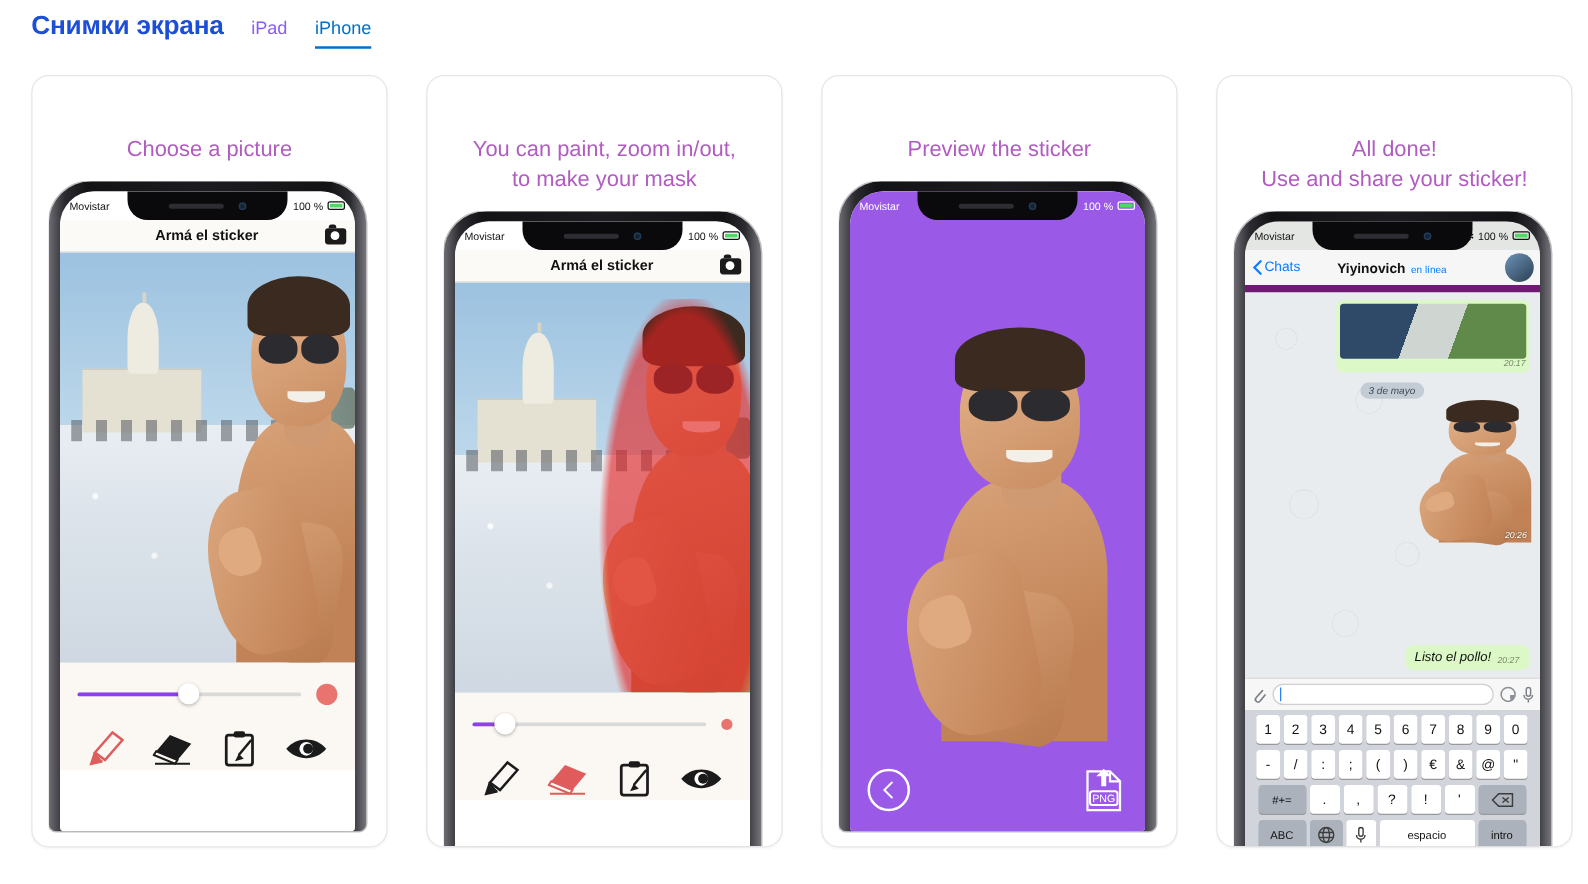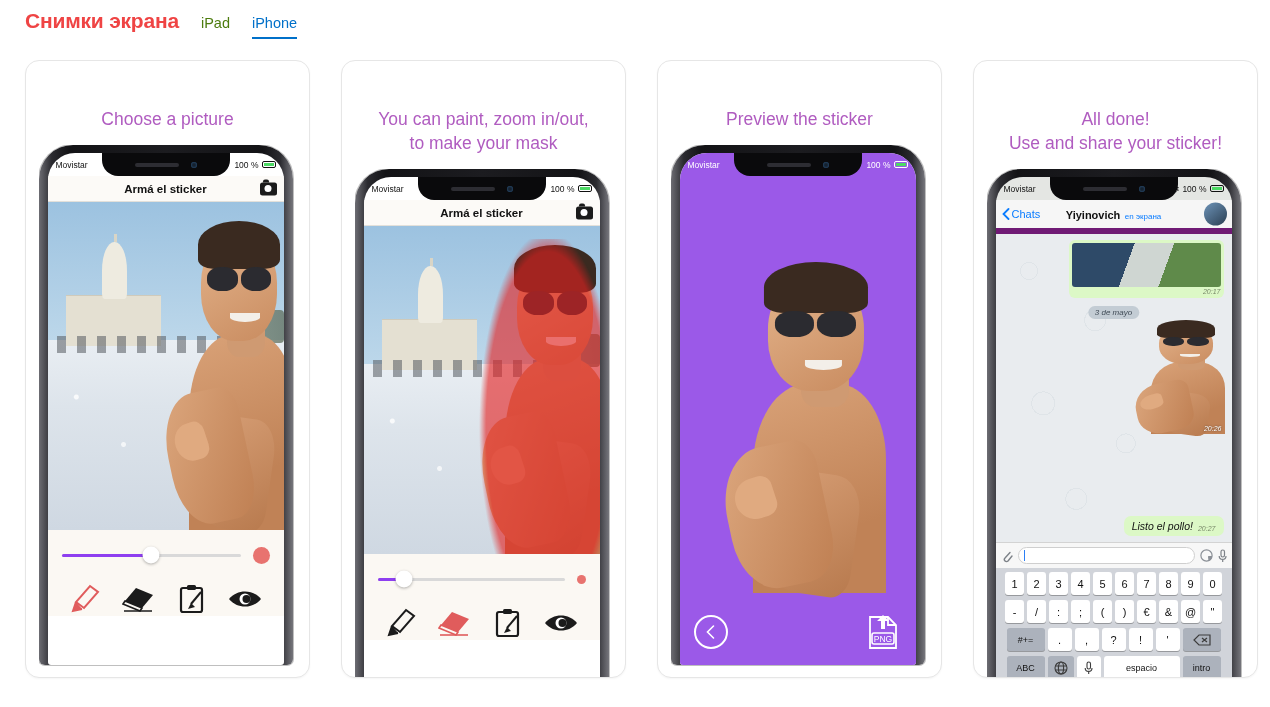--- a/index.html
+++ b/index.html
@@ -12,26 +12,26 @@
     overflow: hidden;
   }
   .page { position: relative; width: 1270px; height: 707px; background:#fff; }
 
   
   .header {
     position: absolute; left: 25px; top: 10px;
     display: flex; align-items: baseline; gap: 22px;
   }
   .header-title {
-    font-size: 21px; font-weight: bold; color: #ef4444;
+    font-size: 21px; font-weight: bold; color: #1d4ed8;
     letter-spacing: -0.2px; line-height: 1;
   }
   .tabs { display: flex; align-items: baseline; gap: 22px; }
   .tab {
-    font-size: 14.5px; color: #4d7c0f; line-height: 1;
+    font-size: 14.5px; color: #8b5cf6; line-height: 1;
     padding-bottom: 6px; cursor: pointer; text-decoration: none;
     border-bottom: 2px solid transparent;
   }
   .tab.active { border-bottom: 2px solid #0070c9; color:#0070c9; }
 
   
   .cards {
     position: absolute; left: 25px; top: 60px;
     display: flex; gap: 31px;
   }
@@ -614,21 +614,21 @@
 
               <div class="wa-nav">
                 <span class="wa-back">
                   <svg width="8" height="12" viewBox="0 0 8 12">
                     <path d="M6.5 1 L1.5 6 L6.5 11" fill="none" stroke="#0a7cff" stroke-width="1.8" stroke-linecap="round"></path>
                   </svg>
                   <span>Chats</span>
                 </span>
                 <span class="wa-titles">
                   <span class="wa-name">Yiyinovich</span>
-                  <span class="wa-status">en экрана</span>
+                  <span class="wa-status">en línea</span>
                 </span>
                 <span class="wa-avatar"></span>
               </div>
 
               <div class="wa-body">
                 <div class="bubble-img">
                   <div class="thumb"></div>
                   <div class="t">20:17</div>
                 </div>
                 <div class="datechip">3 de mayo</div>

